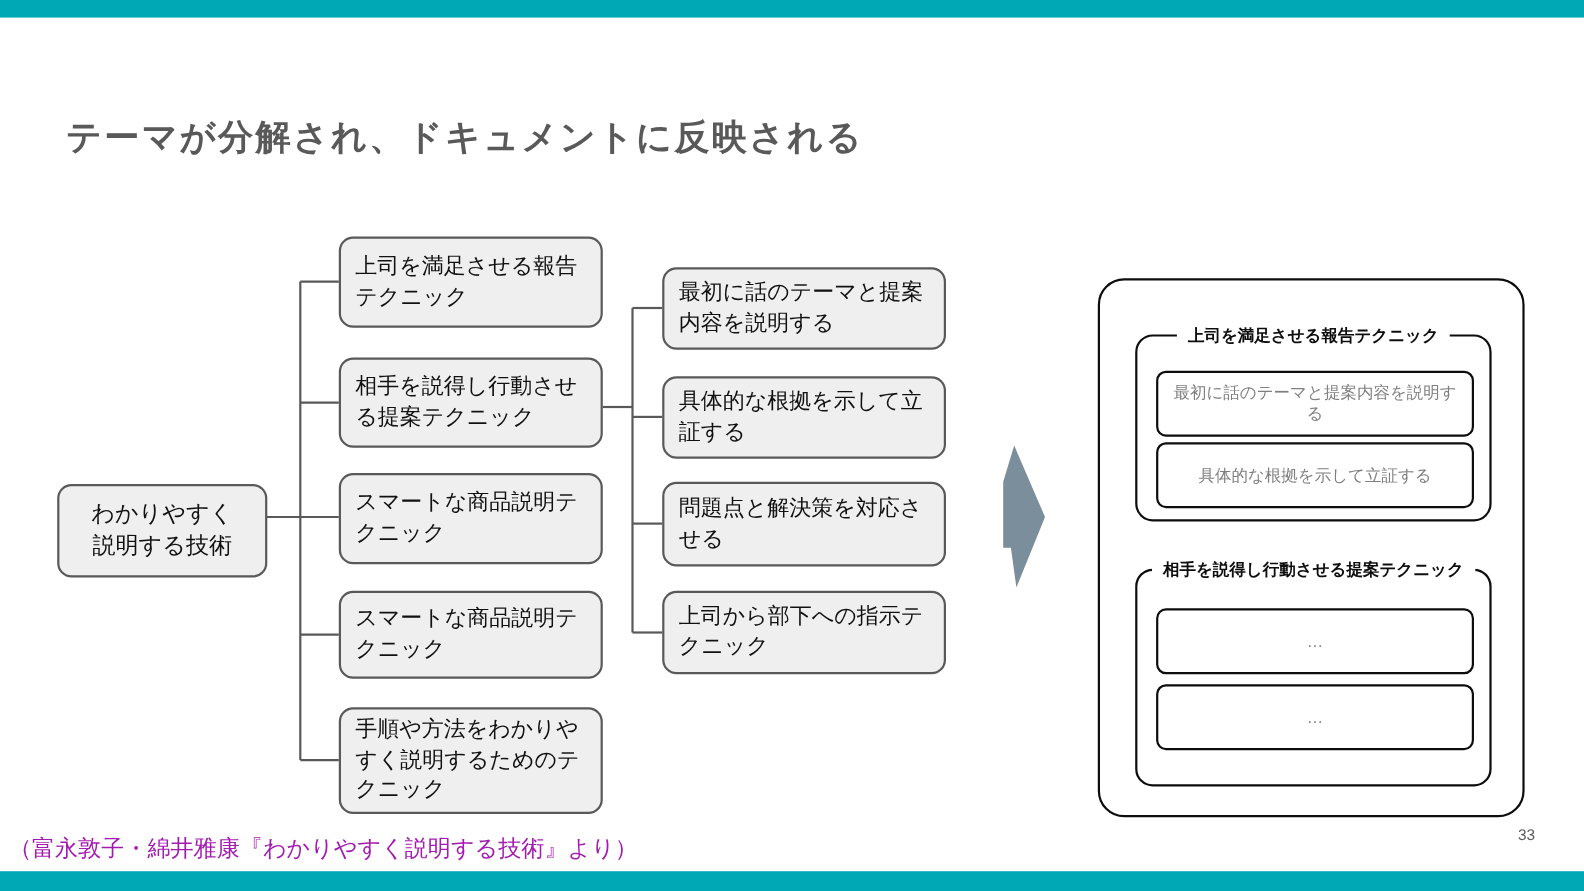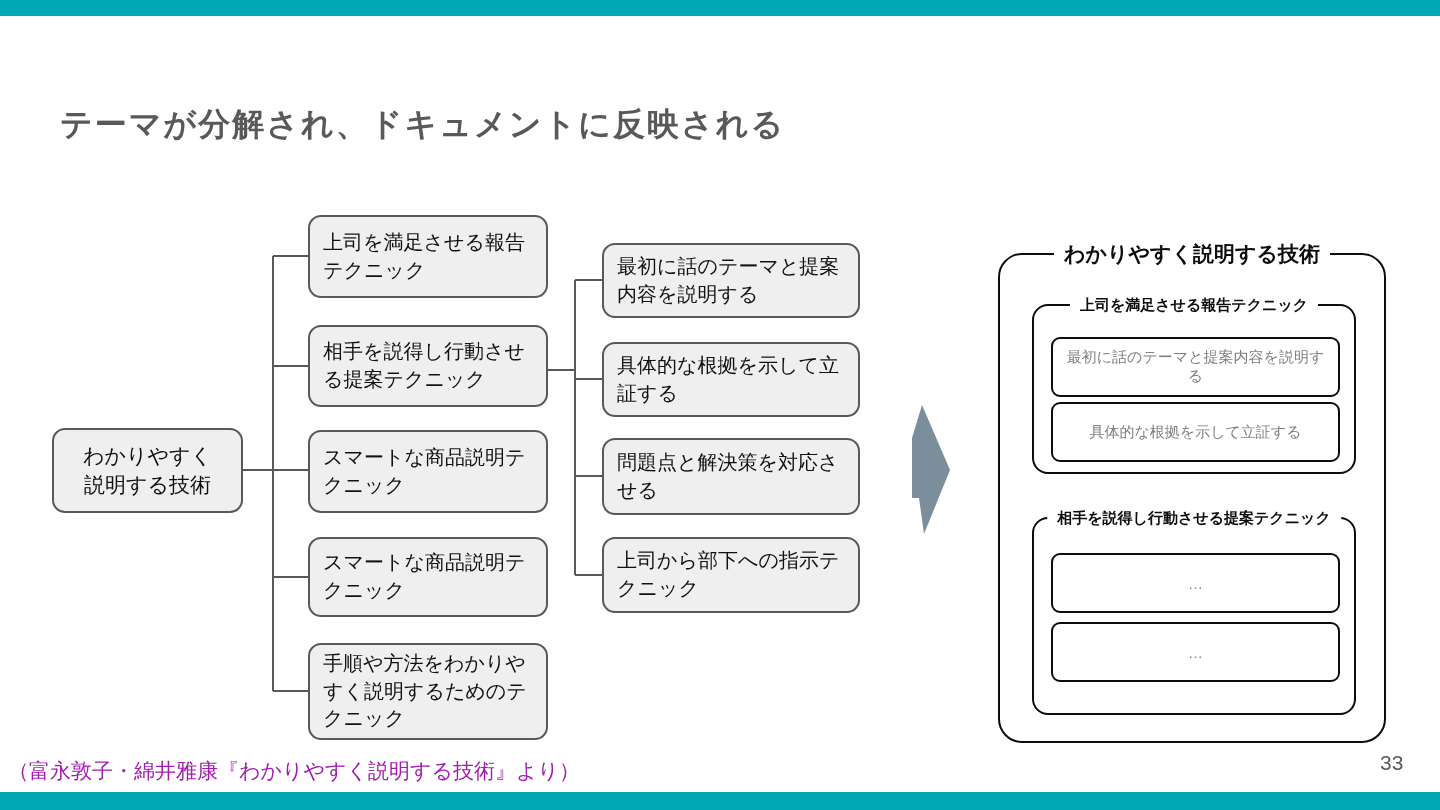--- a/index.html
+++ b/index.html
@@ -52,21 +52,21 @@
   #doc-item-1b{top:96px;}
   #doc-item-2a{top:34px;}
   #doc-item-2b{top:103px;}
 
   #citation{
     position:absolute;left:8px;top:757px;
     font-size:21px;color:#a21caf;
   }
   #page-number{
     position:absolute;left:1380px;top:751px;width:40px;
-    font-size:21px;color:#595959;
+    font-size:14px;color:#595959;
   }
 </style>
 </head>
 <body>
 
 <div id="top-bar" class="bar"></div>
 
 <h1 id="slide-title">テーマが分解され、ドキュメントに反映される</h1>
 
 <svg id="svg-layer">
@@ -78,21 +78,21 @@
   <line x1="273" y1="691" x2="308" y2="691"></line>
   <line x1="548" y1="370" x2="575" y2="370"></line>
   <line x1="575" y1="280" x2="575" y2="575"></line>
   <line x1="575" y1="280" x2="602" y2="280"></line>
   <line x1="575" y1="379" x2="602" y2="379"></line>
   <line x1="575" y1="476" x2="602" y2="476"></line>
   <line x1="575" y1="575" x2="602" y2="575"></line>
   <polygon points="922,405 950,470 924,534 919,498 912,498 912,438" fill="#7b8e9c"></polygon>
 </svg>
 
-<div class="tbox centered" style="left:52px;top:428px;width:191px;height:85px;">
+<div class="tbox centered" style="left:52px;top:440px;width:191px;height:85px;">
   <span>わかりやすく</span>
   <span>説明する技術</span>
 </div>
 
 <div class="tbox" style="left:308px;top:215px;width:240px;height:83px;">
   <span>上司を満足させる報告テクニック</span>
 </div>
 <div class="tbox" style="left:308px;top:325px;width:240px;height:82px;">
   <span>相手を説得し行動させる提案テクニック</span>
 </div>
@@ -113,21 +113,20 @@
   <span>具体的な根拠を示して立証する</span>
 </div>
 <div class="tbox" style="left:602px;top:438px;width:258px;height:77px;">
   <span>問題点と解決策を対応させる</span>
 </div>
 <div class="tbox" style="left:602px;top:537px;width:258px;height:76px;">
   <span>上司から部下への指示テクニック</span>
 </div>
 
 <div id="doc-outer" class="doc-frame">
-  <span id="doc-title-legend" class="legend">わかりやすく説明する技術</span>
 
   <div id="doc-section-1" class="doc-section">
     <span class="legend section-legend">上司を満足させる報告テクニック</span>
     <div id="doc-item-1a" class="doc-item">
       <span>最初に話のテーマと提案内容を説明する</span>
     </div>
     <div id="doc-item-1b" class="doc-item">
       <span>具体的な根拠を示して立証する</span>
     </div>
   </div>

